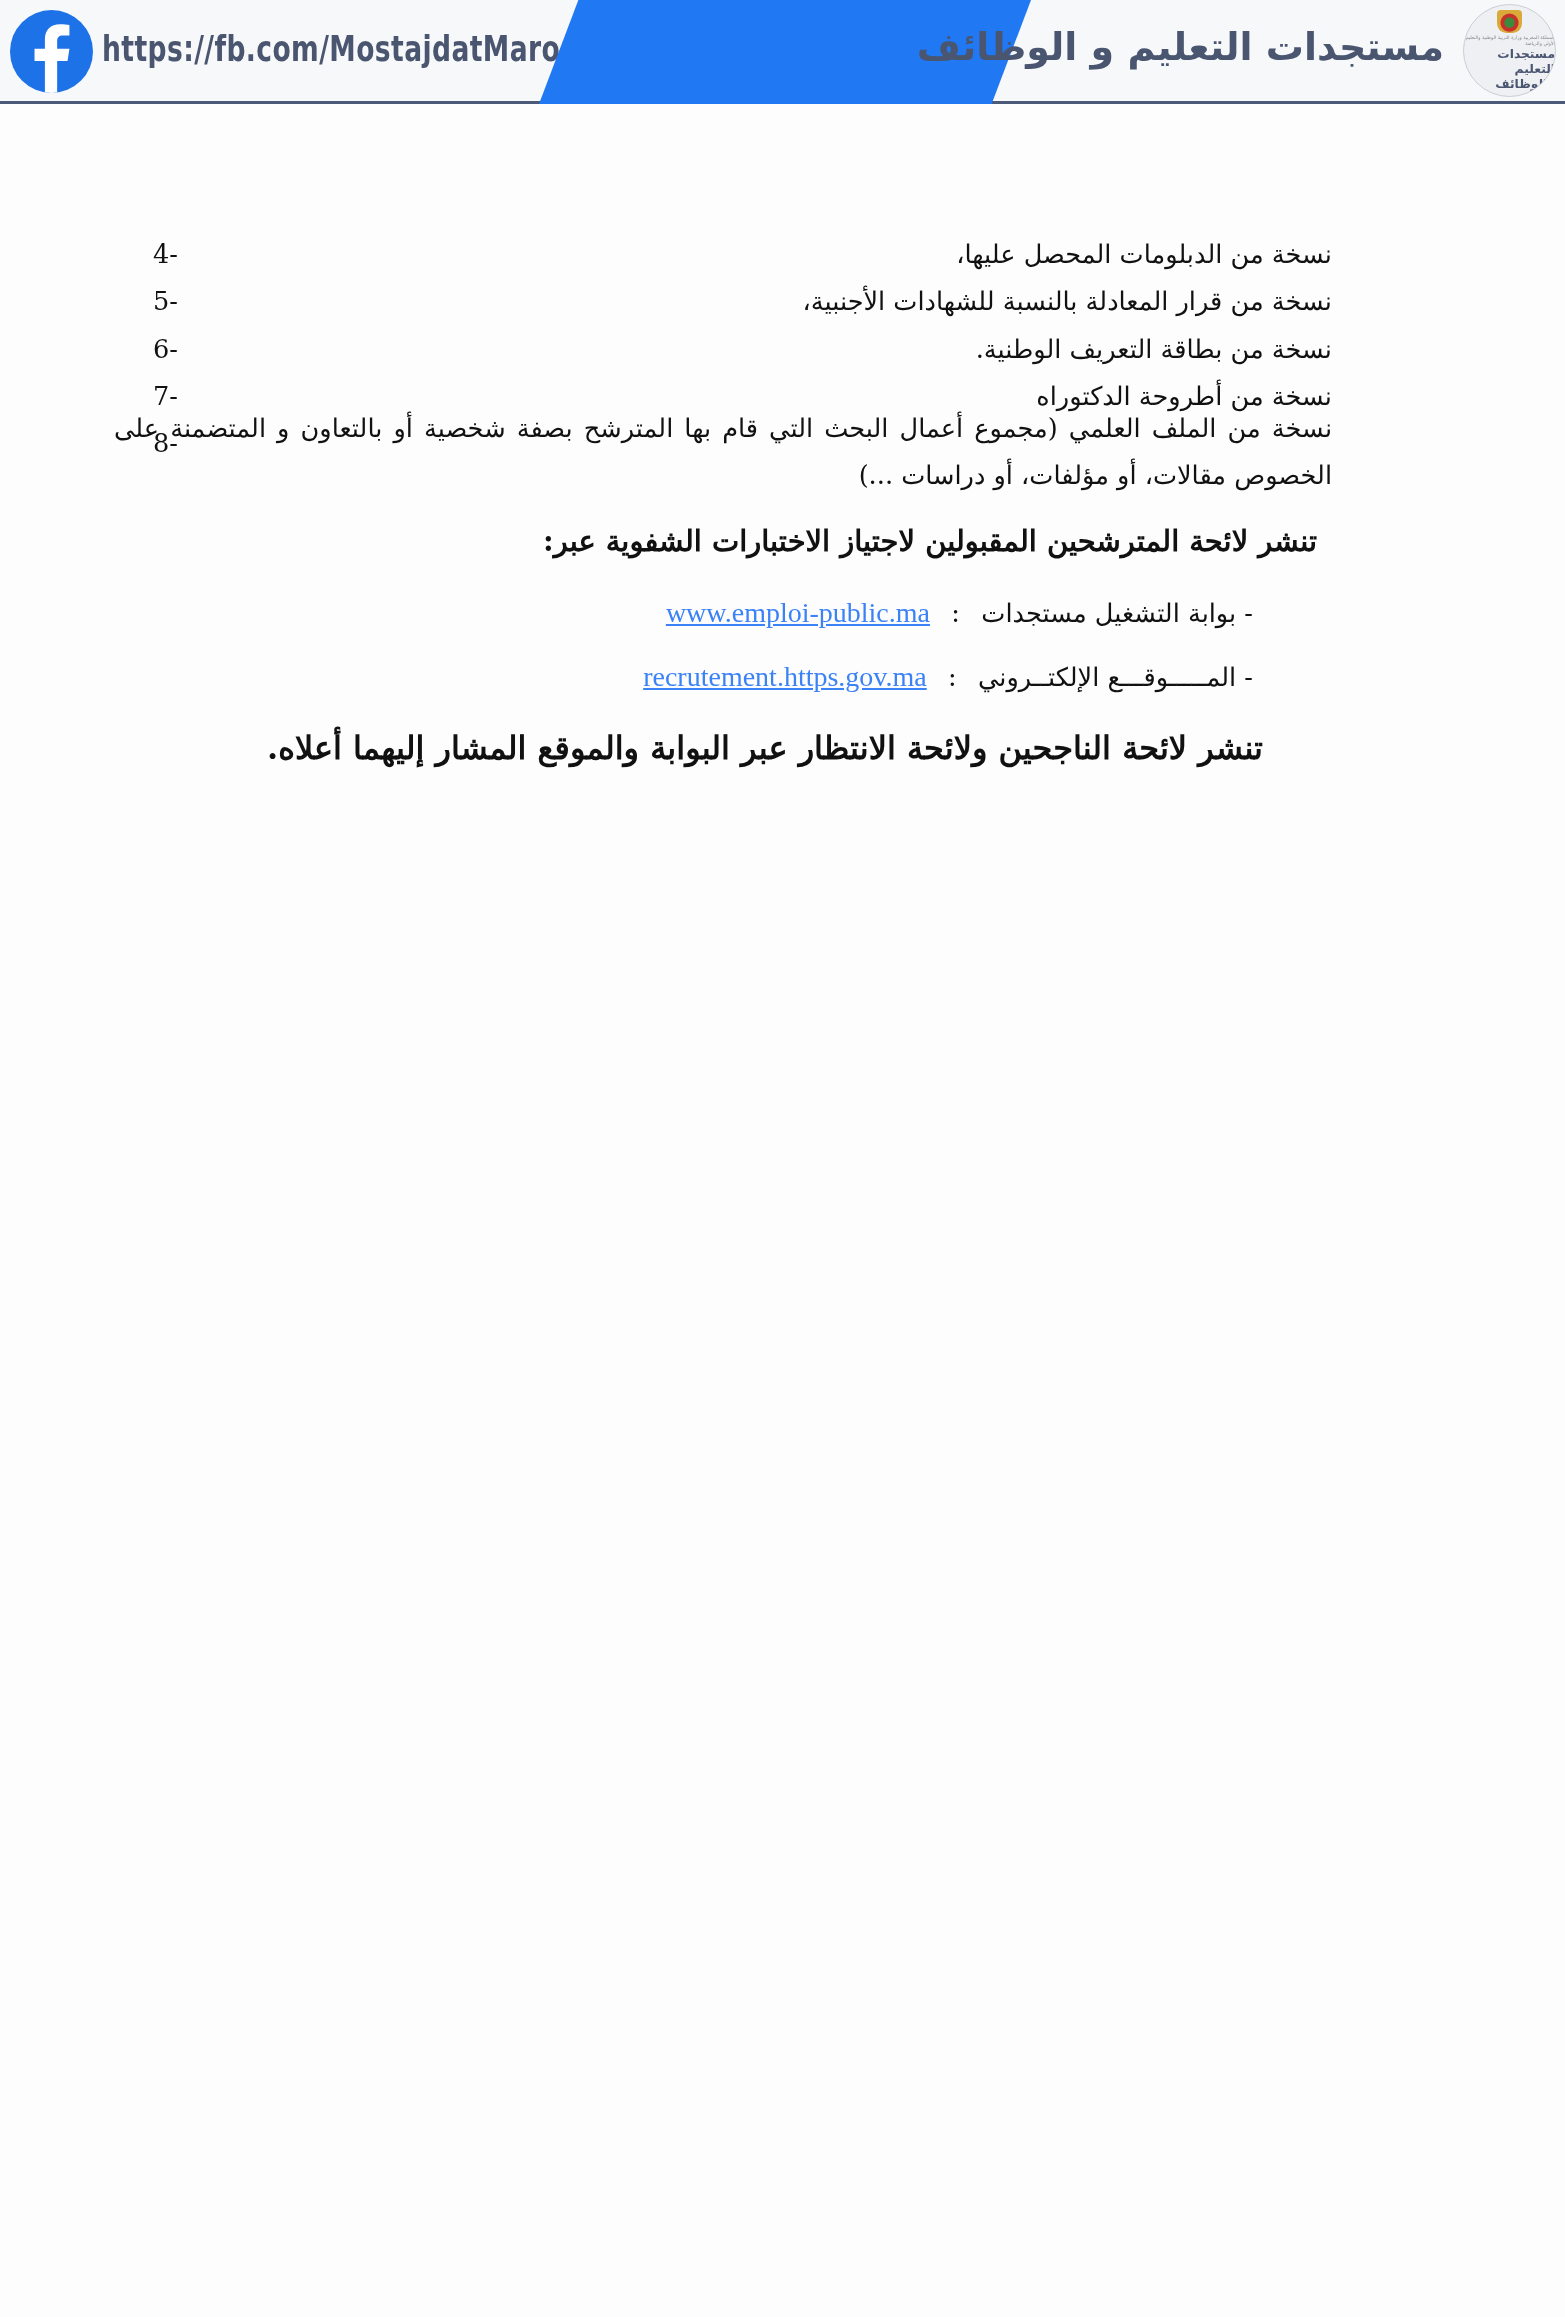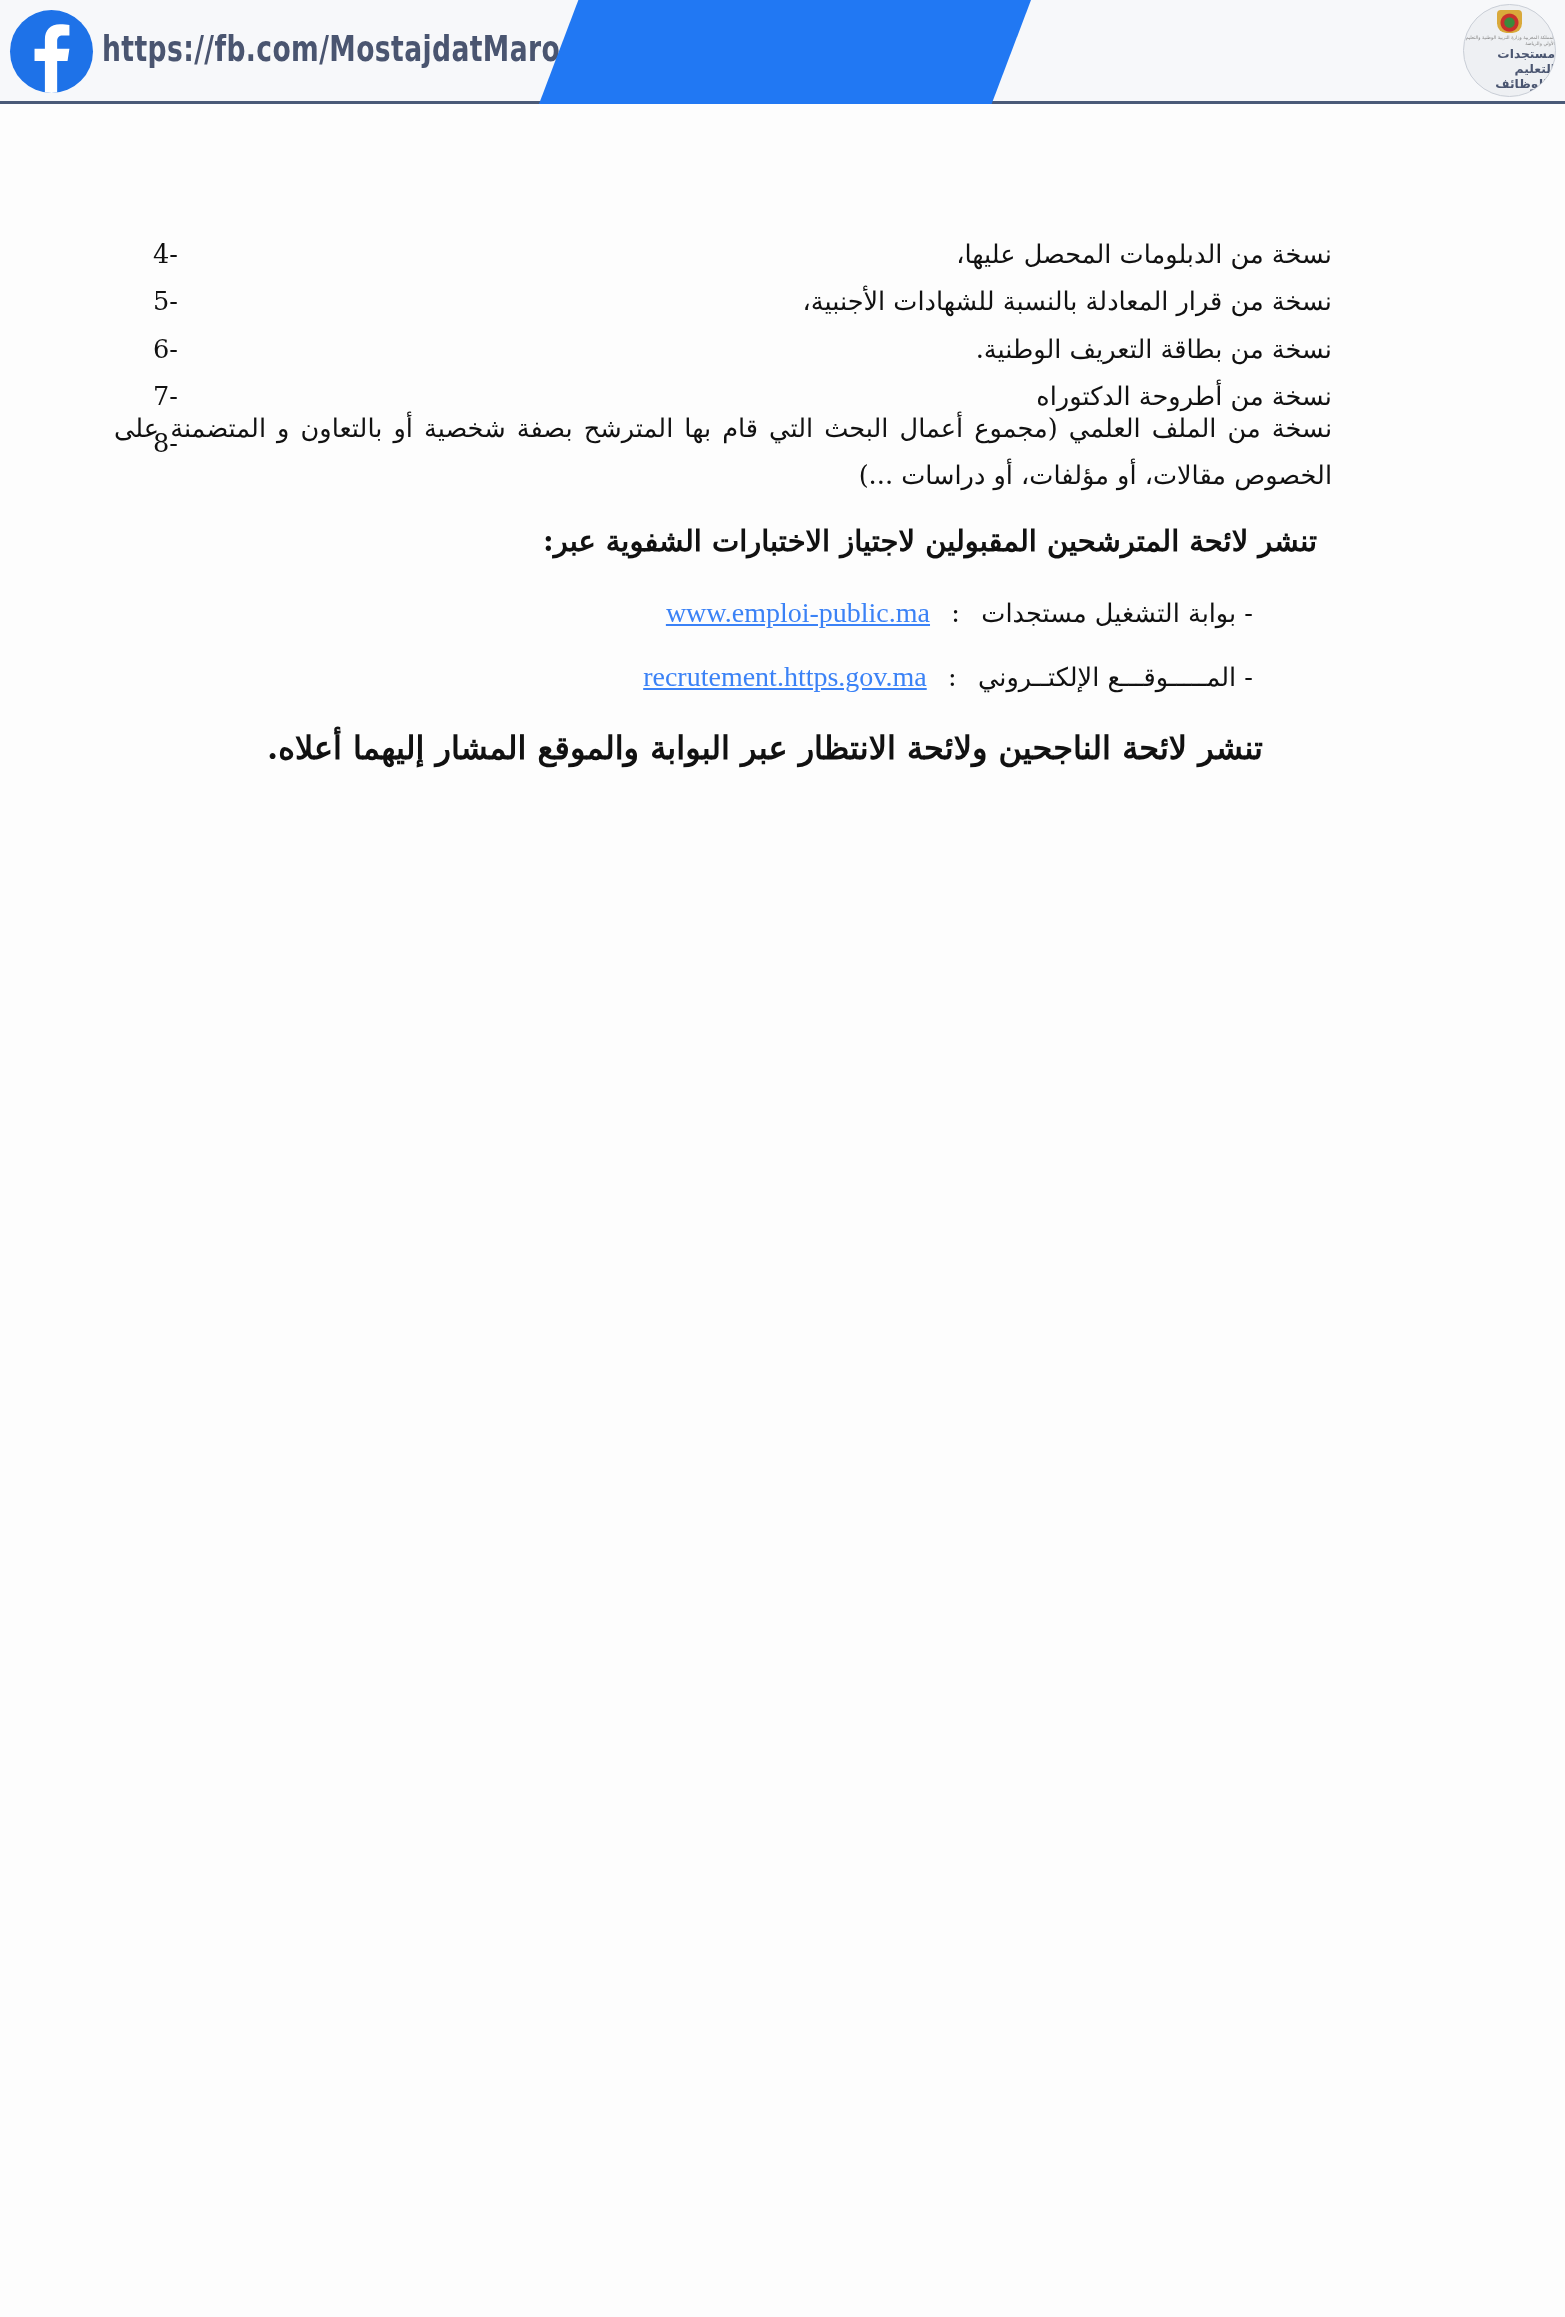--- a/index.html
+++ b/index.html
@@ -98,20 +98,21 @@
 <div class="banner">
   <div class="fb-icon">
     <svg width="83" height="83" viewBox="0 0 88 88">
       <path d="M50 88 V54 H61 L63 41 H50 V33 C50 29 52 27 56 27 H63 V16 C61 15.5 57 15 53 15 C43 15 37 21 37 31 V41 H26 V54 H37 V88 Z" fill="#ffffff"></path>
     </svg>
   </div>
   <div class="fb-url">https://fb.com/MostajdatMaroc</div>
 
   <div class="follow-band"></div>
 
+  <div class="site-title">مستجدات التعليم و الوظائف</div>
 
   <div class="logo">
     <div class="logo-emblem"></div>
     <div class="logo-small">المملكة المغربية وزارة التربية الوطنية والتعليم الأولي والرياضة</div>
     <div class="logo-name">مستجدات التعليم</div>
     <div class="logo-name">والوظائف</div>
   </div>
 </div>
 
 <div class="doc">

